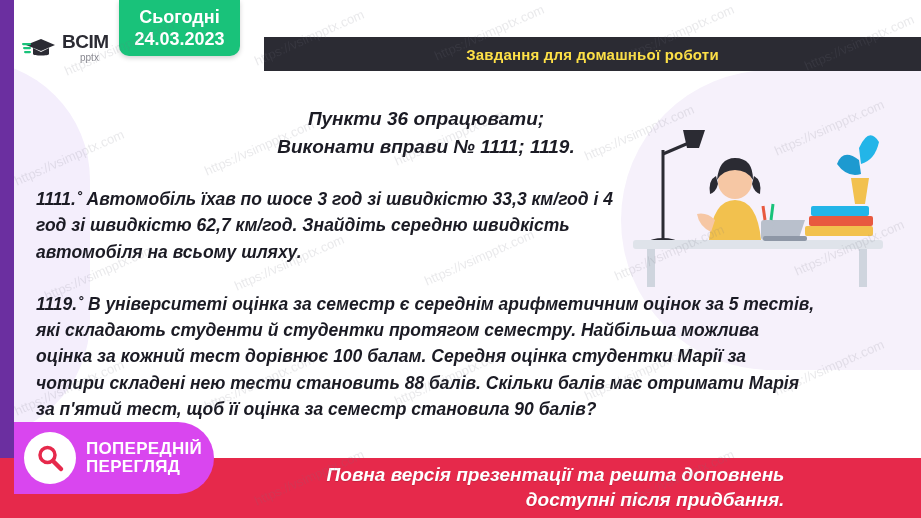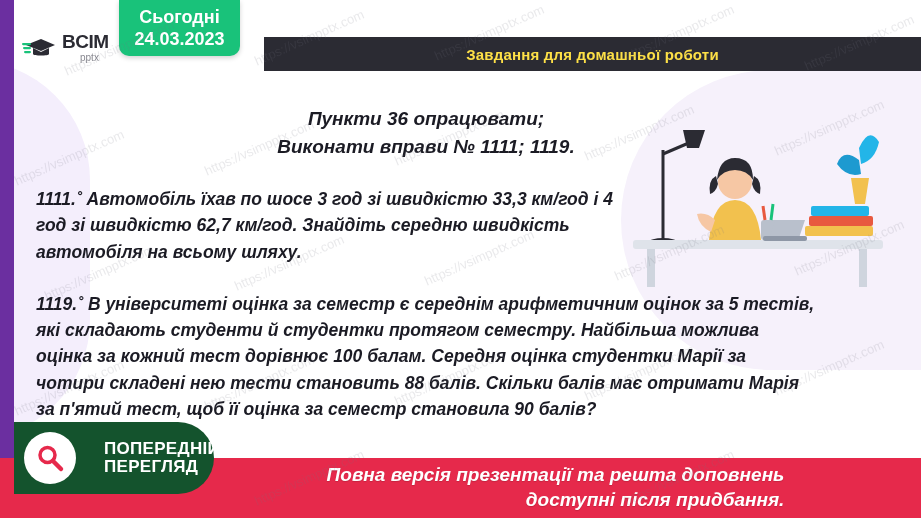--- a/index.html
+++ b/index.html
@@ -201,26 +201,26 @@
     margin-left: 190px;
     text-shadow: 0 1px 1px rgba(0,0,0,0.15);
   }
   
   .preview-badge {
     position: absolute;
     left: 14px;
     bottom: 24px;
     width: 200px;
     height: 72px;
-    background: #14532d;
+    background: #d946ef;
     border-radius: 0 36px 36px 0;
     z-index: 10;
     display: flex;
     align-items: center;
-    gap: 28px;
+    gap: 10px;
     padding-left: 10px;
     box-sizing: border-box;
   }
   .preview-circle {
     width: 52px;
     height: 52px;
     border-radius: 50%;
     background: #ffffff;
     display: flex;
     align-items: center;

